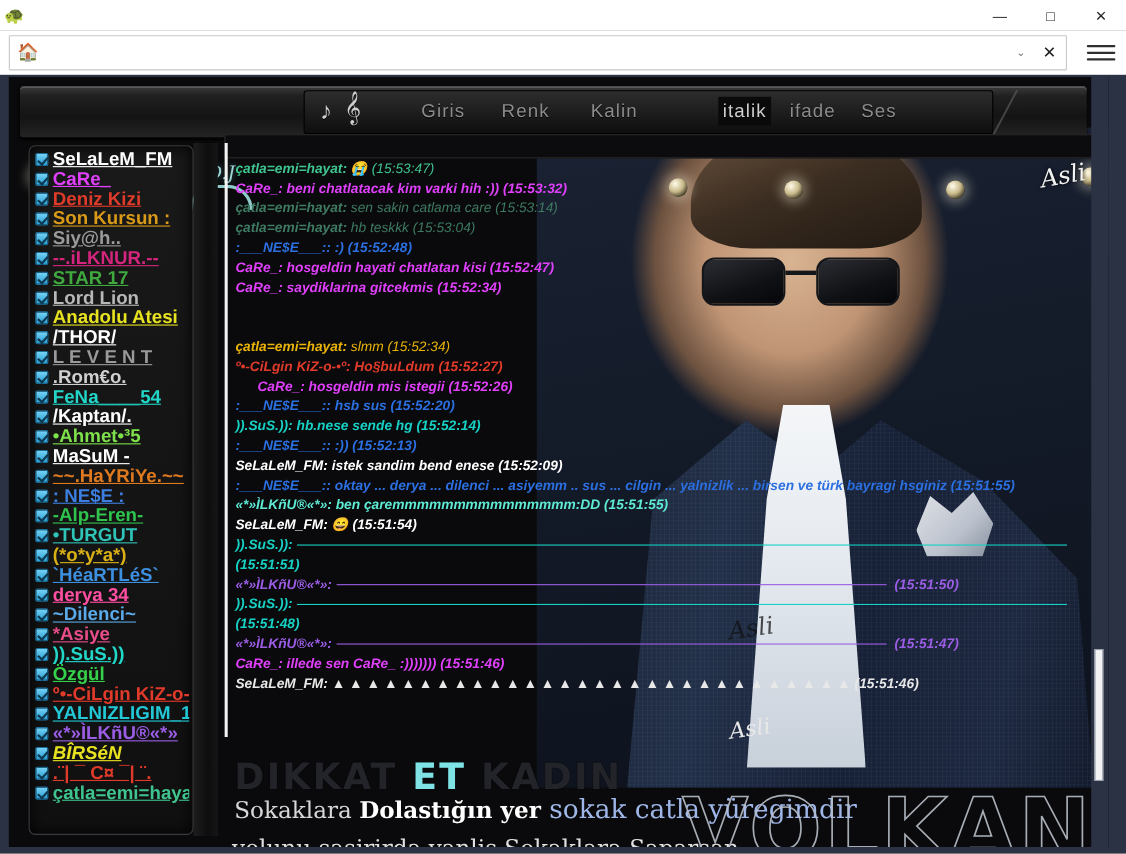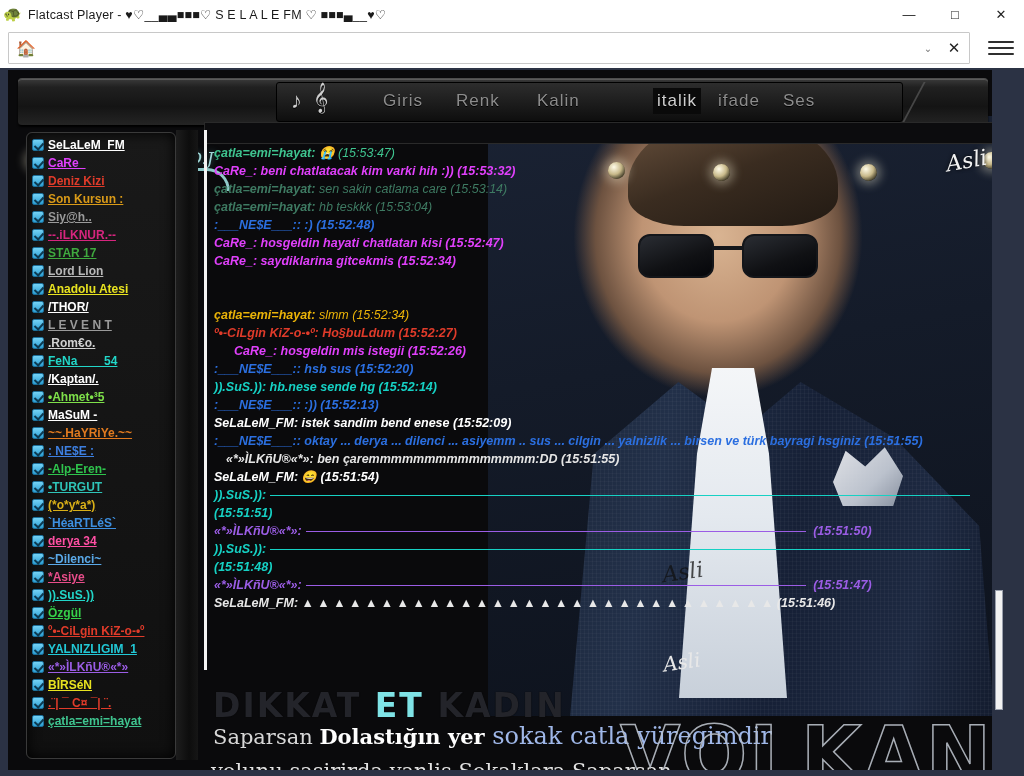--- a/index.html
+++ b/index.html
@@ -178,21 +178,21 @@
   .ucheck{
     width:12px;height:12px;flex:0 0 12px;border-radius:2px;
     background:linear-gradient(180deg,#74d2f5,#2b9fd4);
     border:1px solid #1d6f99;position:relative;box-sizing:border-box;
   }
   .ucheck:after{
     content:"";position:absolute;left:3px;top:1px;width:4px;height:7px;
     border:solid #0d3a52;border-width:0 2px 2px 0;transform:rotate(42deg);
   }
   .uname{
-    font-size:12px;font-weight:bold;text-decoration:underline;
+    font-size:17px;font-weight:bold;text-decoration:underline;
     white-space:nowrap;font-family:"Liberation Sans",sans-serif;
   }
   .listpanel-rail{
     position:absolute;left:168px;top:60px;width:22px;height:630px;
     background:linear-gradient(90deg,#1d1d1d,#0d0d0d 60%,#161616);
   }
 
   
   .chatwrap{
     position:absolute;left:196px;top:52px;width:790px;height:572px;overflow:hidden;
@@ -250,21 +250,20 @@
     transform:rotate(-8deg);
   }
 </style>
 </head>
 <body>
 
 <div id="app">
 
   <div class="titlebar">
     <div class="tb-icon">🐢</div>
-    <div class="tb-title">Flatcast Player - ♥♡__▄▄■■■♡ S E L A L E  FM ♡ ■■■▄__♥♡</div>
     <div class="tb-spacer"></div>
     <div class="wbtn">—</div>
     <div class="wbtn">□</div>
     <div class="wbtn close">✕</div>
   </div>
 
   <div class="navbar"></div>
   <div class="urlbar">
     <div class="home-ic">🏠</div>
     <input class="url-space" style="border: none; outline: none; font-size: 13px; background: transparent;" value="">
@@ -447,21 +446,21 @@
           <div class="urow">
             <span class="ucheck"></span>
             <span class="uname" style="color: rgb(34, 200, 214);">YALNIZLIGIM_1</span>
           </div>
           <div class="urow">
             <span class="ucheck"></span>
             <span class="uname" style="color: rgb(155, 93, 229);">«*»ÌLKñU®«*»</span>
           </div>
           <div class="urow">
             <span class="ucheck"></span>
-            <span class="uname" style="color: rgb(232, 227, 32);">BÎRSéN</span>
+            <span class="uname" style="color: rgb(232, 227, 32); font-style: italic;">BÎRSéN</span>
           </div>
           <div class="urow">
             <span class="ucheck"></span>
             <span class="uname" style="color: rgb(224, 59, 42);">.¨| ¯ C¤ ¯| ¨.</span>
           </div>
           <div class="urow">
             <span class="ucheck"></span>
             <span class="uname" style="color: rgb(63, 196, 143);">çatla=emi=hayat</span>
           </div>
         </div>
@@ -479,38 +478,39 @@
           <div class="msg" style="color: rgb(224, 64, 251); font-weight: bold;"><span class="nick">CaRe_:</span><span> hosgeldin hayati chatlatan kisi</span><span> (15:52:47)</span></div>
           <div class="msg" style="color: rgb(224, 64, 251); font-weight: bold;"><span class="nick">CaRe_:</span><span> saydiklarina gitcekmis</span><span> (15:52:34)</span></div>
           <div class="msg" style="color: #eab308; margin-top: 36px;"><span class="nick">çatla=emi=hayat:</span><span> slmm</span><span> (15:52:34)</span></div>
           <div class="msg" style="color: rgb(224, 59, 42); font-weight: bold;"><span class="nick">º•-CiLgin KiZ-o-•º:</span><span> Ho§buLdum  </span><span> (15:52:27)</span></div>
           <div class="msg" style="color: rgb(224, 64, 251); font-weight: bold; margin-left: 20px;"><span class="nick">CaRe_:</span><span> hosgeldin mis istegii</span><span> (15:52:26)</span></div>
           <div class="msg" style="color: rgb(43, 111, 224); font-weight: bold;"><span class="nick">:___NE$E___::</span><span> hsb sus</span><span> (15:52:20)</span></div>
           <div class="msg" style="color: rgb(22, 209, 196); font-weight: bold;"><span class="nick">)).SuS.)):</span><span> hb.nese sende hg</span><span> (15:52:14)</span></div>
           <div class="msg" style="color: rgb(43, 111, 224); font-weight: bold;"><span class="nick">:___NE$E___::</span><span> :))</span><span> (15:52:13)</span></div>
           <div class="msg" style="color: rgb(255, 255, 255); font-weight: bold;"><span class="nick">SeLaLeM_FM:</span><span> istek sandim bend enese</span><span> (15:52:09)</span></div>
           <div class="msg" style="color: rgb(43, 111, 224); font-weight: bold;"><span class="nick">:___NE$E___::</span><span> oktay ... derya ... dilenci ... asiyemm .. sus ... cilgin ... yalnizlik ... birsen ve türk bayragi hsginiz</span><span> (15:51:55)</span></div>
-          <div class="msg" style="color: #e5e5e5; font-weight: bold; margin-left: 12px;"><span class="nick">«*»ÌLKñU®«*»:</span><span> ben çaremmmmmmmmmmmmmmm:DD</span><span> (15:51:55)</span></div>
+          <div class="msg" style="color: #5eead4; font-weight: bold;"><span class="nick">«*»ÌLKñU®«*»:</span><span> ben çaremmmmmmmmmmmmmmm:DD</span><span> (15:51:55)</span></div>
           <div class="msg" style="color: rgb(255, 255, 255); font-weight: bold;"><span class="nick">SeLaLeM_FM:</span><span> 😄 </span><span> (15:51:54)</span></div>
           <div class="msg wrap" style="color: rgb(22, 209, 196); font-weight: bold;"><span class="nick">)).SuS.)):</span><span class="rule" style="width: 700px;"></span><span> (15:51:51)</span></div>
           <div class="msg wrap" style="color: rgb(155, 93, 229); font-weight: bold;"><span class="nick">«*»ÌLKñU®«*»:</span><span class="rule" style="width: 500px;"></span><span> (15:51:50)</span></div>
           <div class="msg wrap" style="color: rgb(22, 209, 196); font-weight: bold;"><span class="nick">)).SuS.)):</span><span class="rule" style="width: 700px;"></span><span> (15:51:48)</span></div>
           <div class="msg wrap" style="color: rgb(155, 93, 229); font-weight: bold;"><span class="nick">«*»ÌLKñU®«*»:</span><span class="rule" style="width: 500px;"></span><span> (15:51:47)</span></div>
+          <div class="msg" style="color: rgb(224, 64, 251); font-weight: bold;"><span class="nick">CaRe_:</span><span> illede sen CaRe_ :)))))))</span><span> (15:51:46)</span></div>
           <div class="msg" style="color: rgb(232, 232, 232); font-weight: bold;"><span class="nick">SeLaLeM_FM:</span><span> ▲ ▲ ▲ ▲ ▲ ▲ ▲ ▲ ▲ ▲ ▲ ▲ ▲ ▲ ▲ ▲ ▲ ▲ ▲ ▲ ▲ ▲ ▲ ▲ ▲ ▲ ▲ ▲ ▲ ▲</span><span> (15:51:46)</span></div>
         </div>
     </div>
 
     <div class="banner">
       <div class="b1">
         <span>DIKKAT</span>
         <span class="teal">ET</span>
         <span>KADIN</span>
       </div>
       <div class="b2">
-        <span>Saparsan </span><b>Dolastığın yer</b><span class="blue">  sokak catla yüregimdir</span>
+        <span>Sokaklara </span><b>Dolastığın yer</b><span class="blue">  sokak catla yüregimdir</span>
       </div>
       <div class="b3">yolunu sasirirda yanlis Sokaklara Saparsan</div>
 
     </div>
     <div class="volkan">VOLKAN</div>
     <div class="asli2">Asli</div>
 
     <div class="stage-right">
       <div class="sbar"></div>
     </div>

